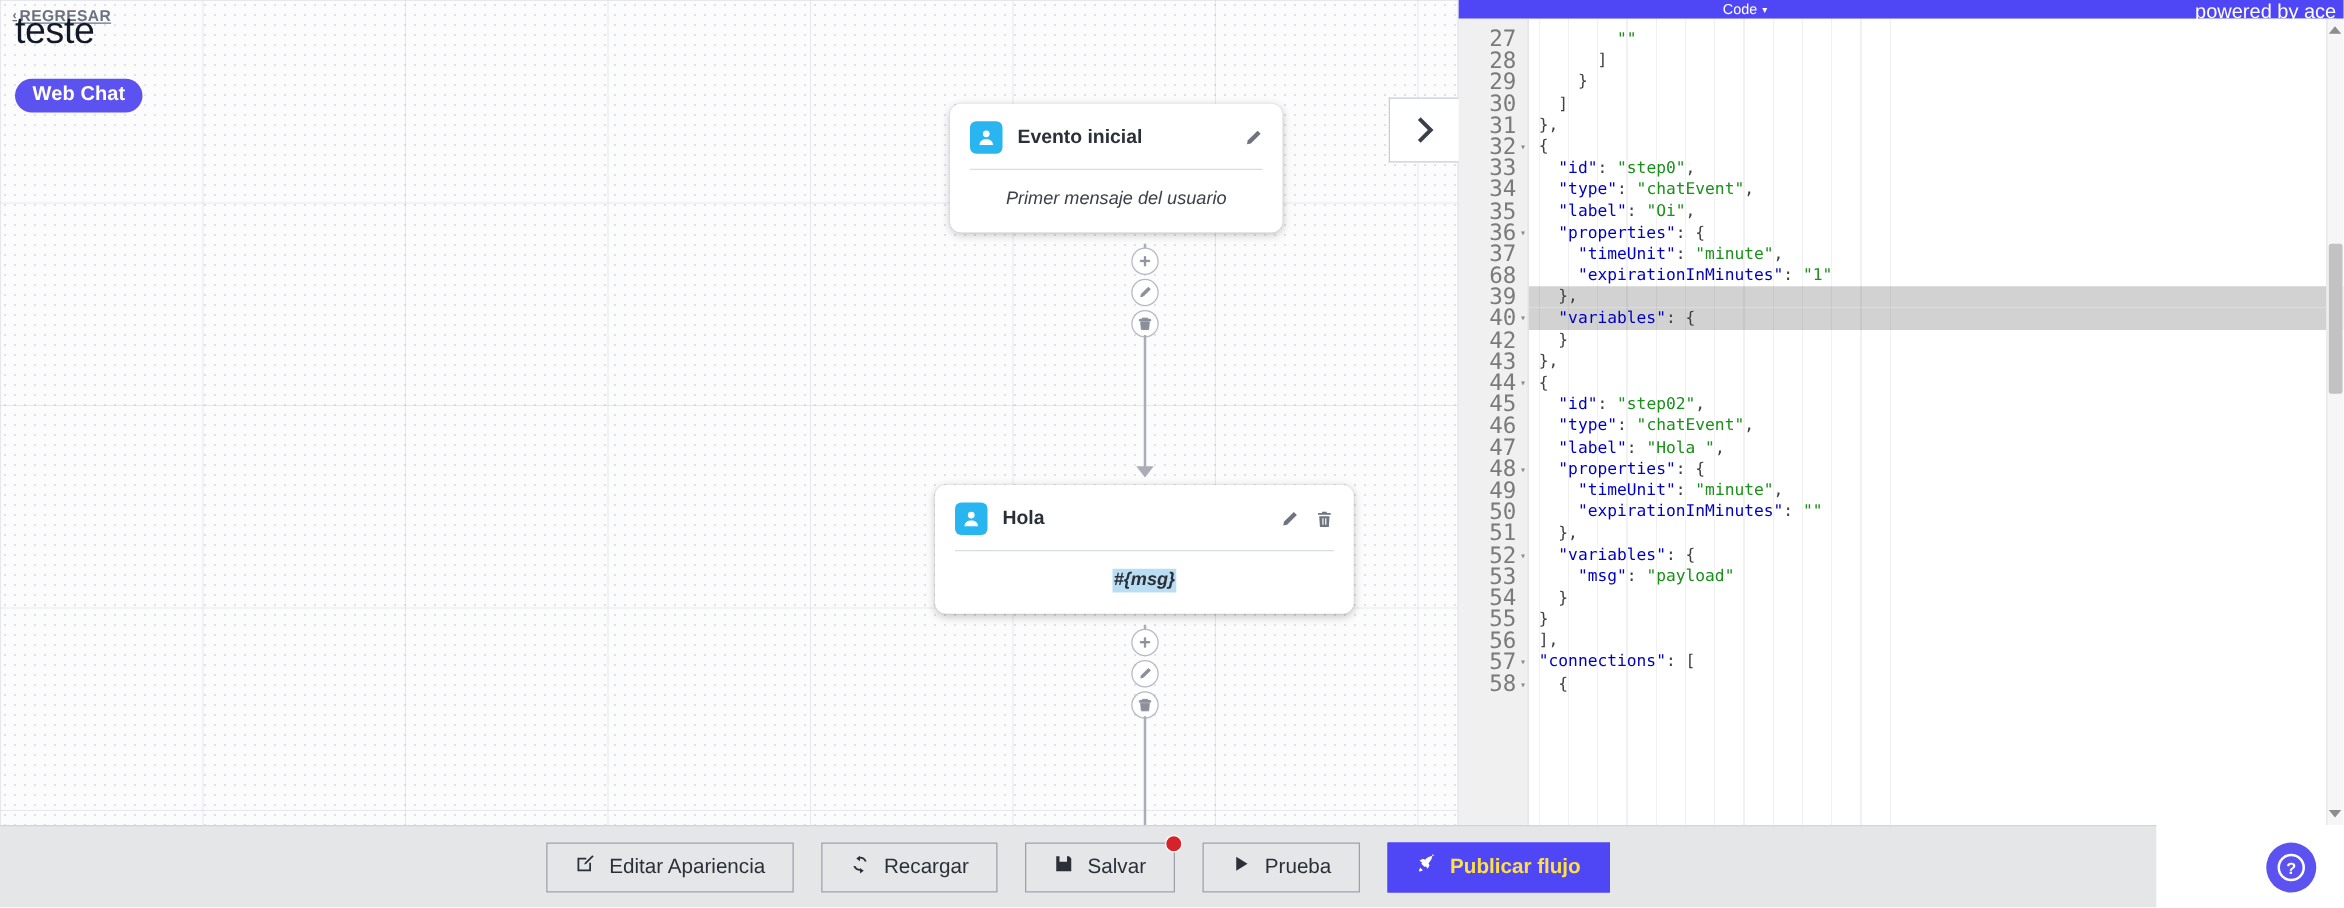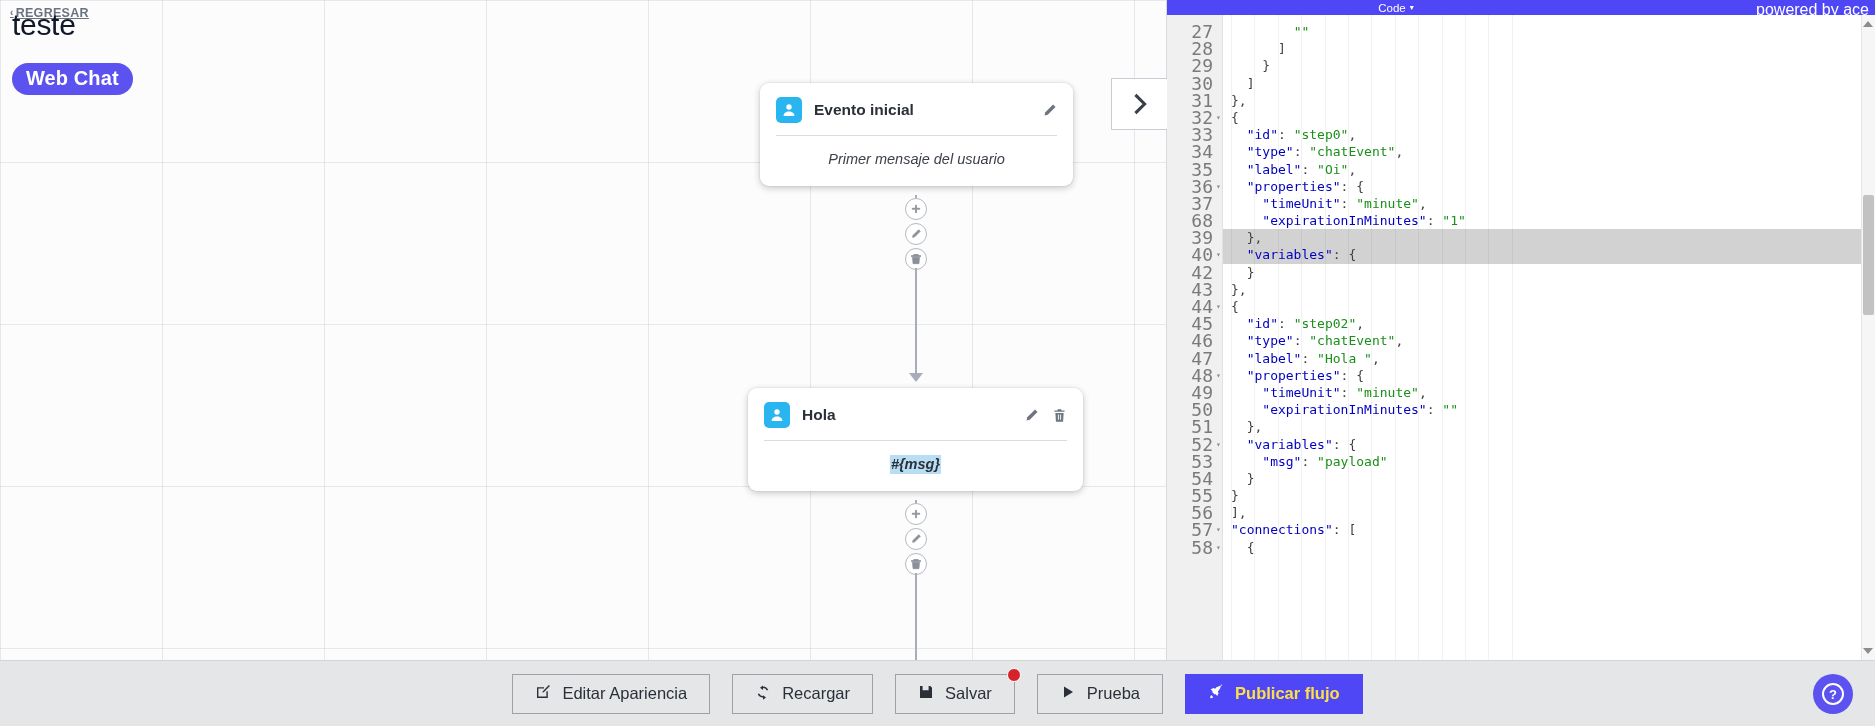--- a/index.html
+++ b/index.html
@@ -37,21 +37,21 @@
   .back-link .chev { font-size: 10px; line-height: 1; }
 
   .flow-title {
     position: absolute; left: 12px; top: 8px;
     font-size: 30px; font-weight: 400; color: #111827;
     letter-spacing: -0.3px;
   }
   .badge-chat {
     position: absolute; left: 12px; top: 63px;
     background: #5b52f0; color: #fff;
-    font-size: 20px; font-weight: 700;
+    font-size: 16px; font-weight: 700;
     padding: 4px 14px 5px; border-radius: 999px;
     letter-spacing: .1px;
   }
 
   
   .node {
     position: absolute;
     background: #fff;
     border-radius: 9px;
     box-shadow: 0 2px 7px rgba(0,0,0,.22), 0 0 0 1px rgba(0,0,0,.03);
@@ -206,21 +206,21 @@
     width: 56px; height: 52px;
     background: #fff; border: 1px solid #c8ccd4; border-right: none;
     display: flex; align-items: center; justify-content: center;
     cursor: pointer; z-index: 20;
   }
   .collapse-handle svg { width: 22px; height: 28px; stroke: #3a3f4a; fill: none; stroke-width: 3.4; }
 
   
   .toolbar {
     position: absolute; left: 0; bottom: 0;
-    width: 1875px; height: 66px;
+    width: 1725px; height: 66px;
     background: #e5e6e8;
     border-top: 1px solid #d3d4d7;
     display: flex; align-items: center; justify-content: center;
     gap: 0;
   }
   .tb-btn {
     position: relative;
     height: 40px; min-width: 60px;
     display: flex; align-items: center; justify-content: center; gap: 11px;
     padding: 0 22px;
@@ -299,21 +299,21 @@
           </svg>
       </div>
       <div class="cbtn">
         <svg viewBox="0 0 16 16">
             <path d="M5 2h6v1.3h3V5H2V3.3h3zM3.4 6h9.2l-.7 8.2H4.1z"></path>
           </svg>
       </div>
     </div>
     <div class="conn-line" style="left:915px; top:573px; height:87px;"></div>
 
-    <div class="node" style="left:760px; top:83px; width:313px;">
+    <div class="node" style="left:760px; top:83px; width:266px;">
       <div class="node-head">
         <span class="node-icon">
           <svg viewBox="0 0 16 16">
               <circle cx="8" cy="5" r="2.7"></circle>
               <path d="M2.6 14c0-3 2.4-4.6 5.4-4.6s5.4 1.6 5.4 4.6z"></path>
             </svg>
         </span>
         <span class="node-title">Evento inicial</span>
         <span class="node-actions">
           <span class="ic-btn">

